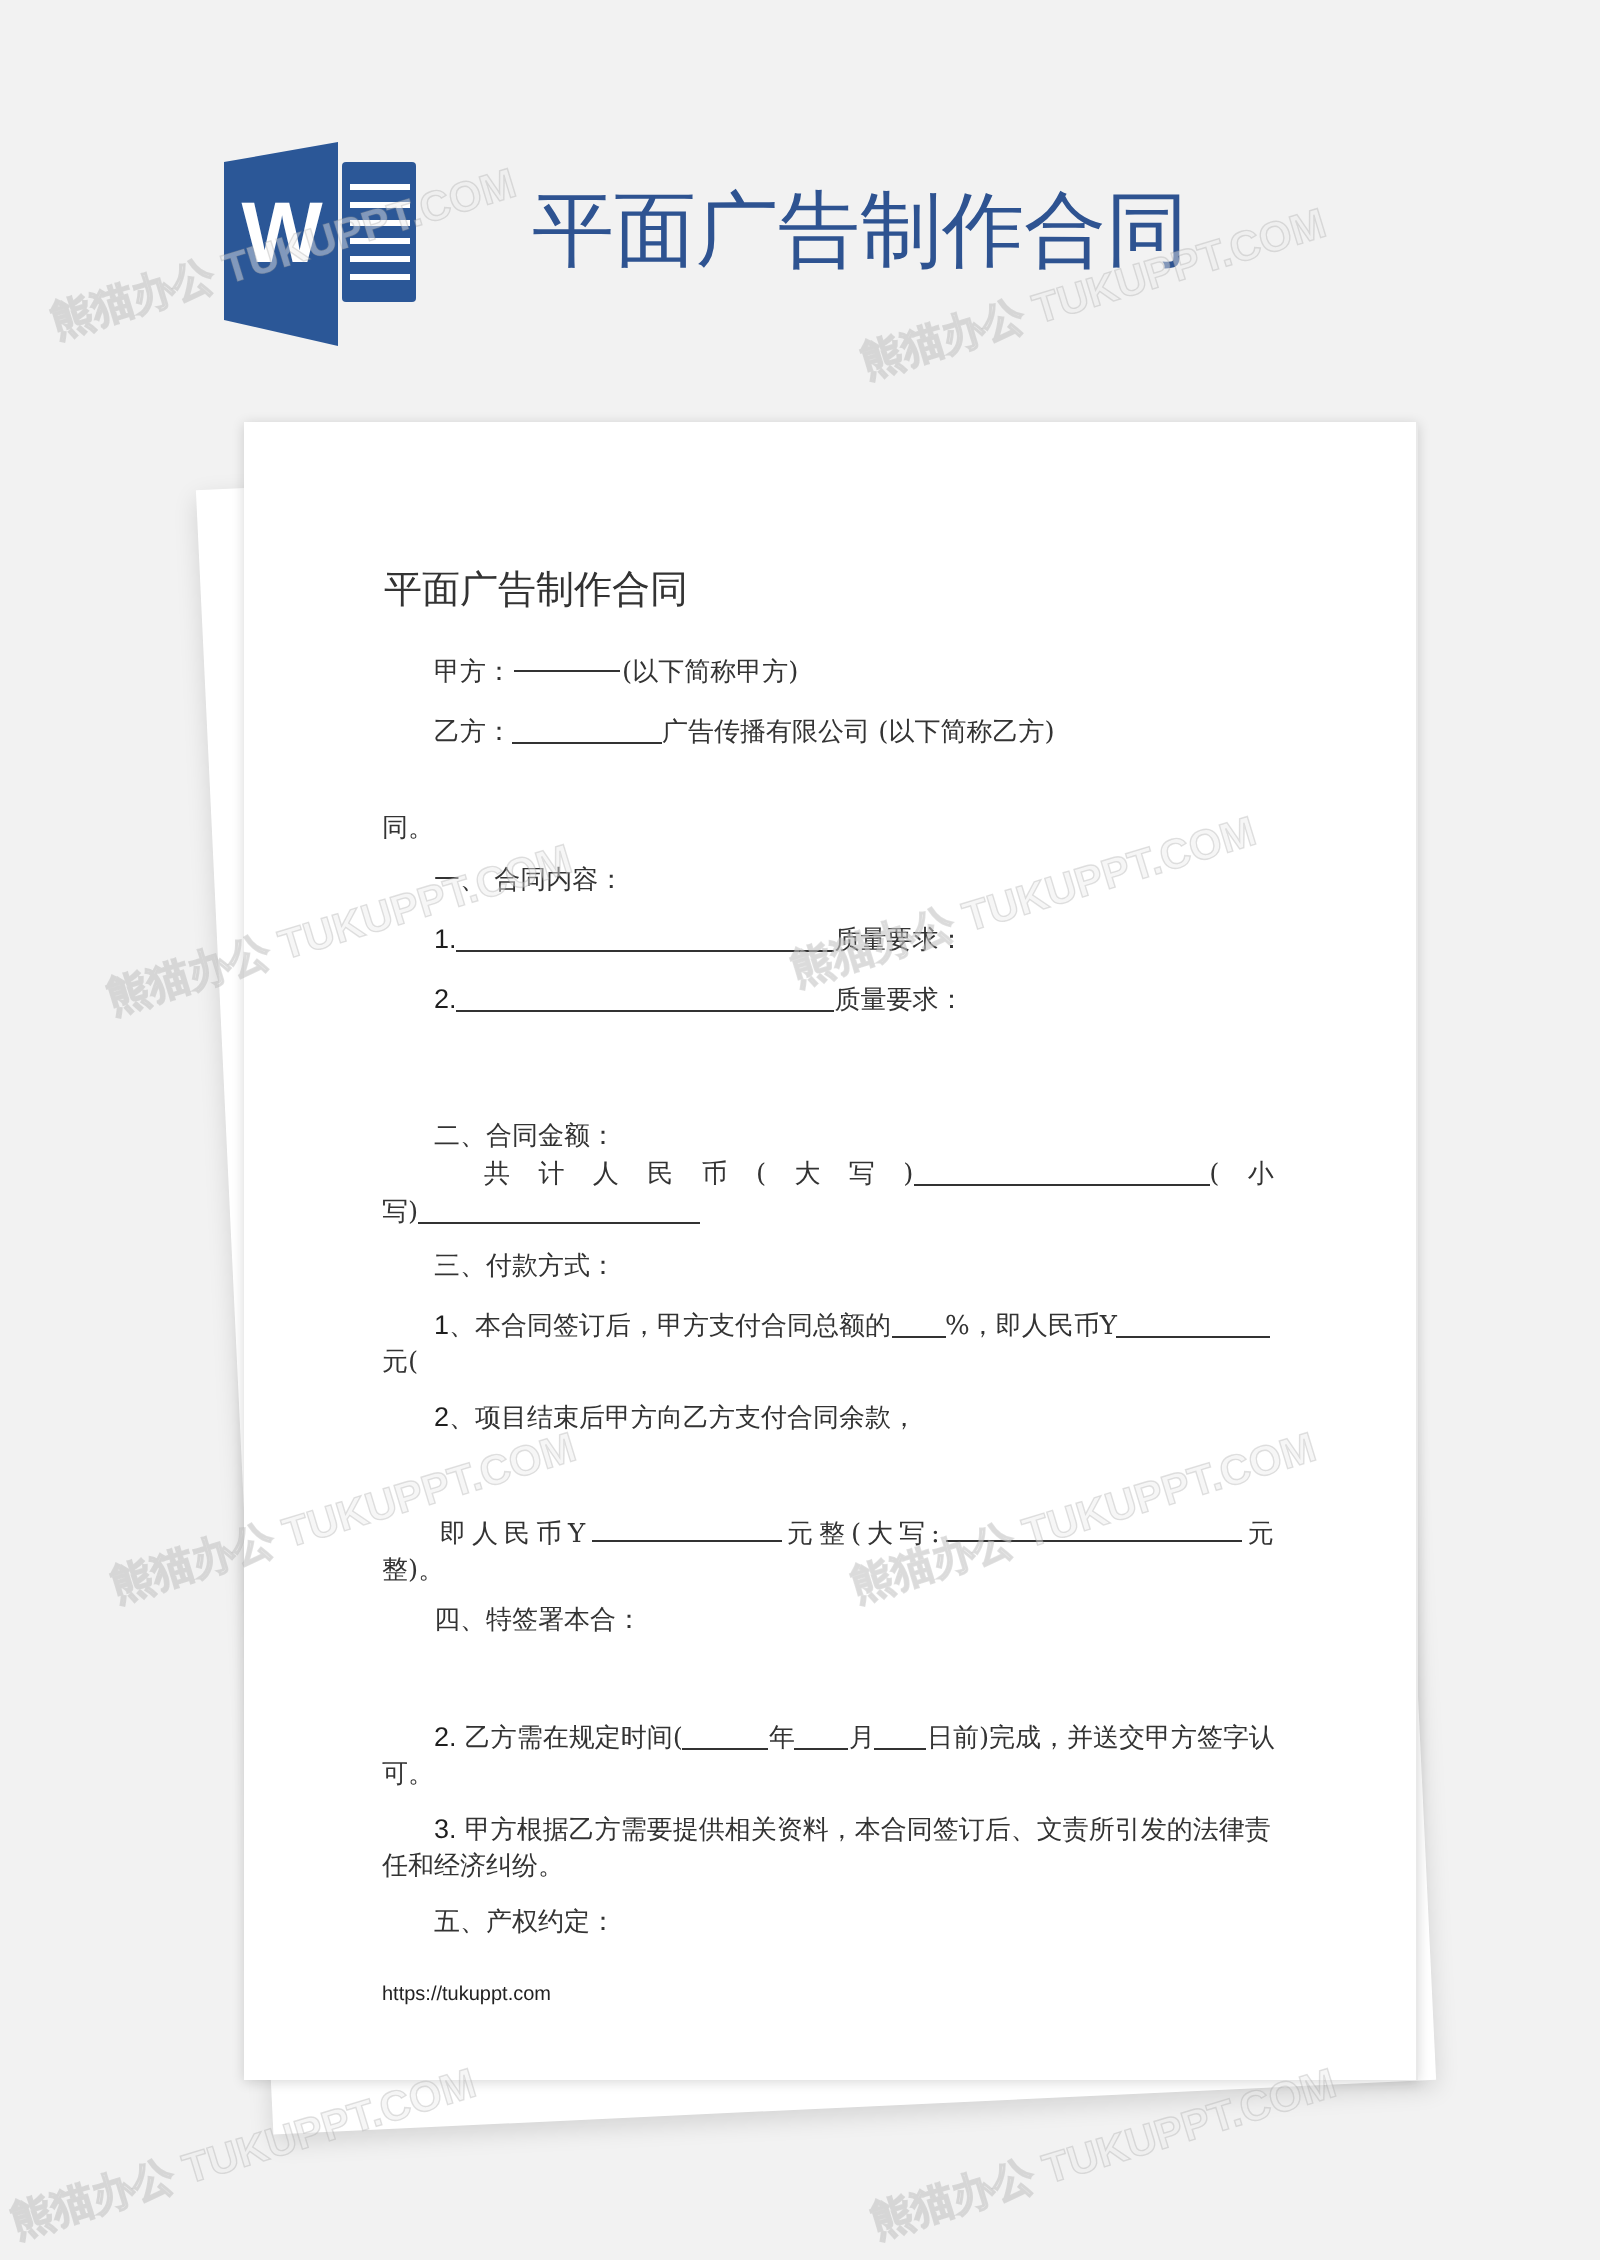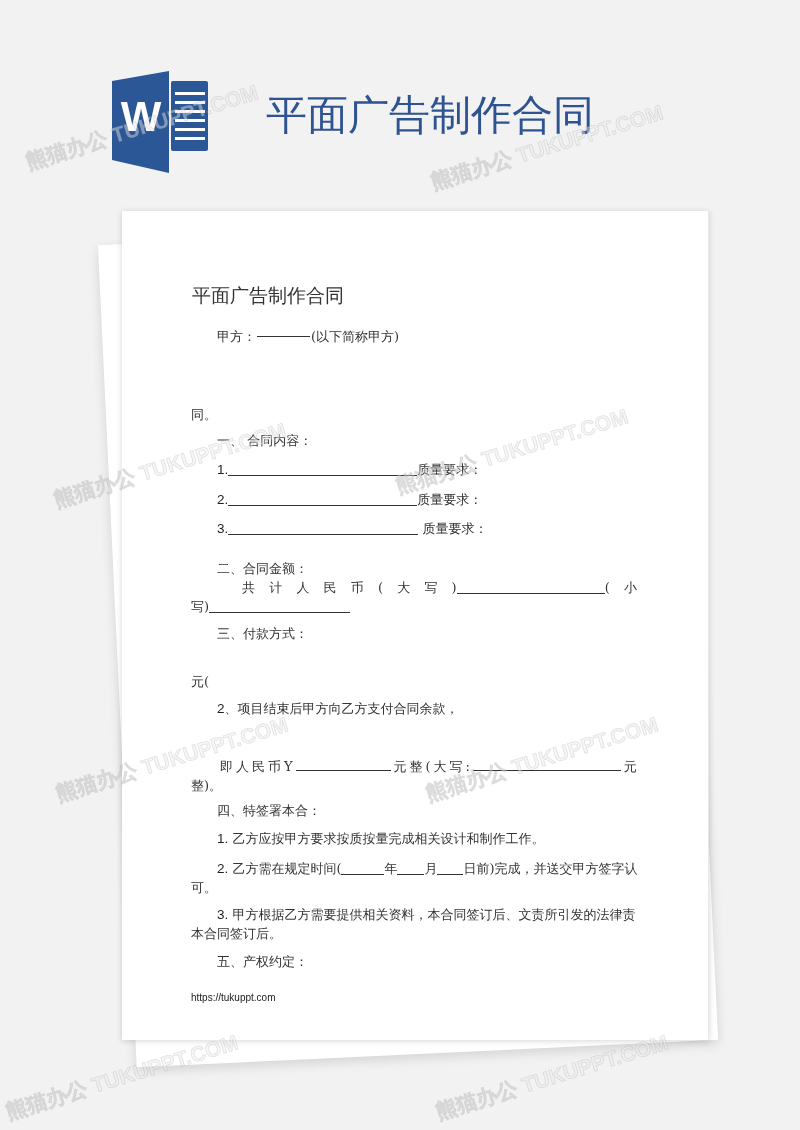--- a/index.html
+++ b/index.html
@@ -76,52 +76,55 @@
 
 <div class="page-back"></div>
 <div class="page">
 
   <div class="doc-title">平面广告制作合同</div>
 
   <div class="ln ind" style="top:116px">
     <span>甲方：</span><span class="dash" style="width:53px"></span><span>(以下简称甲方)</span>
   </div>
 
+  <div class="ln ind" style="top:146px">
+    <span>乙方：</span><span class="blank" style="width:75px"></span><span>广告传播有限公司 (以下简称乙方)</span>
+  </div>
 
   <div class="ln wrap" style="top:194px">同。</div>
 
   <div class="ln ind" style="top:220px">一、 合同内容：</div>
   <div class="ln ind" style="top:249px">
     <span class="num">1.</span><span class="blank" style="width:189px"></span><span>质量要求：</span>
   </div>
   <div class="ln ind" style="top:279px">
     <span class="num">2.</span><span class="blank" style="width:189px"></span><span>质量要求：</span>
-  </div>
-  <div class="ln ind" style="top:308px">
-    <span class="num">3.</span><span class="blank" style="width:190px"></span><span> 质量要求：</span>
   </div>
 
   <div class="ln ind" style="top:348px">二、合同金额：</div>
   <div class="ln flexline" style="top:367px; left:120px; width:395px">
     <span>共</span>
     <span>计</span>
     <span>人</span>
     <span>民</span>
     <span>币</span>
     <span>(</span>
     <span>大</span>
     <span>写</span>
     <span><span>)</span><span class="blank" style="width:148px"></span><span>(</span></span>
     <span>小</span>
   </div>
   <div class="ln wrap" style="top:386px">
     <span>写)</span><span class="blank" style="width:141px"></span>
   </div>
 
   <div class="ln ind" style="top:413px">三、付款方式：</div>
+  <div class="ln ind" style="top:442px">
+    <span class="num">1</span><span>、本合同签订后，甲方支付合同总额的</span><span class="blank" style="width:27px"></span><span>%，即人民币Y</span><span class="blank" style="width:77px"></span>
+  </div>
   <div class="ln wrap" style="top:461px">元(</div>
   <div class="ln ind" style="top:488px">
     <span class="num">2</span><span>、项目结束后甲方向乙方支付合同余款，</span>
   </div>
   <div class="ln flexline" style="top:546px; left:98px; width:417px">
     <span>即</span>
     <span>人</span>
     <span>民</span>
     <span>币</span>
     <span>Y</span>
@@ -131,31 +134,28 @@
     <span>(</span>
     <span>大</span>
     <span>写</span>
     <span>:</span>
     <span class="blank" style="width:148px"></span>
     <span>元</span>
   </div>
   <div class="ln wrap" style="top:565px">整)。</div>
 
   <div class="ln ind" style="top:590px">四、特签署本合：</div>
-  <div class="ln ind" style="top:618px">
-    <span class="num">1.</span><span> 乙方应按甲方要求按质按量完成相关设计和制作工作。</span>
-  </div>
   <div class="ln ind" style="top:648px">
     <span class="num">2.</span><span> 乙方需在规定时间(</span><span class="blank" style="width:43px"></span><span>年</span><span class="blank" style="width:27px"></span><span>月</span><span class="blank" style="width:26px"></span><span>日前)完成，并送交甲方签字认</span>
   </div>
   <div class="ln wrap" style="top:667px">可。</div>
   <div class="ln ind" style="top:694px">
     <span class="num">3.</span><span> 甲方根据乙方需要提供相关资料，本合同签订后、文责所引发的法律责</span>
   </div>
-  <div class="ln wrap" style="top:713px">本合同签订后。</div>
+  <div class="ln wrap" style="top:713px">任和经济纠纷。</div>
 
   <div class="ln ind" style="top:741px">五、产权约定：</div>
 
   <div class="footer-url">https://tukuppt.com</div>
 </div>
 
 <div class="wm" style="left:435px; top:170px">熊猫办公 TUKUPPT.COM</div>
 <div class="wm" style="left:30px; top:150px">熊猫办公 TUKUPPT.COM</div>
 <div class="wm" style="left:58px; top:488px">熊猫办公 TUKUPPT.COM</div>
 <div class="wm" style="left:400px; top:474px">熊猫办公 TUKUPPT.COM</div>

